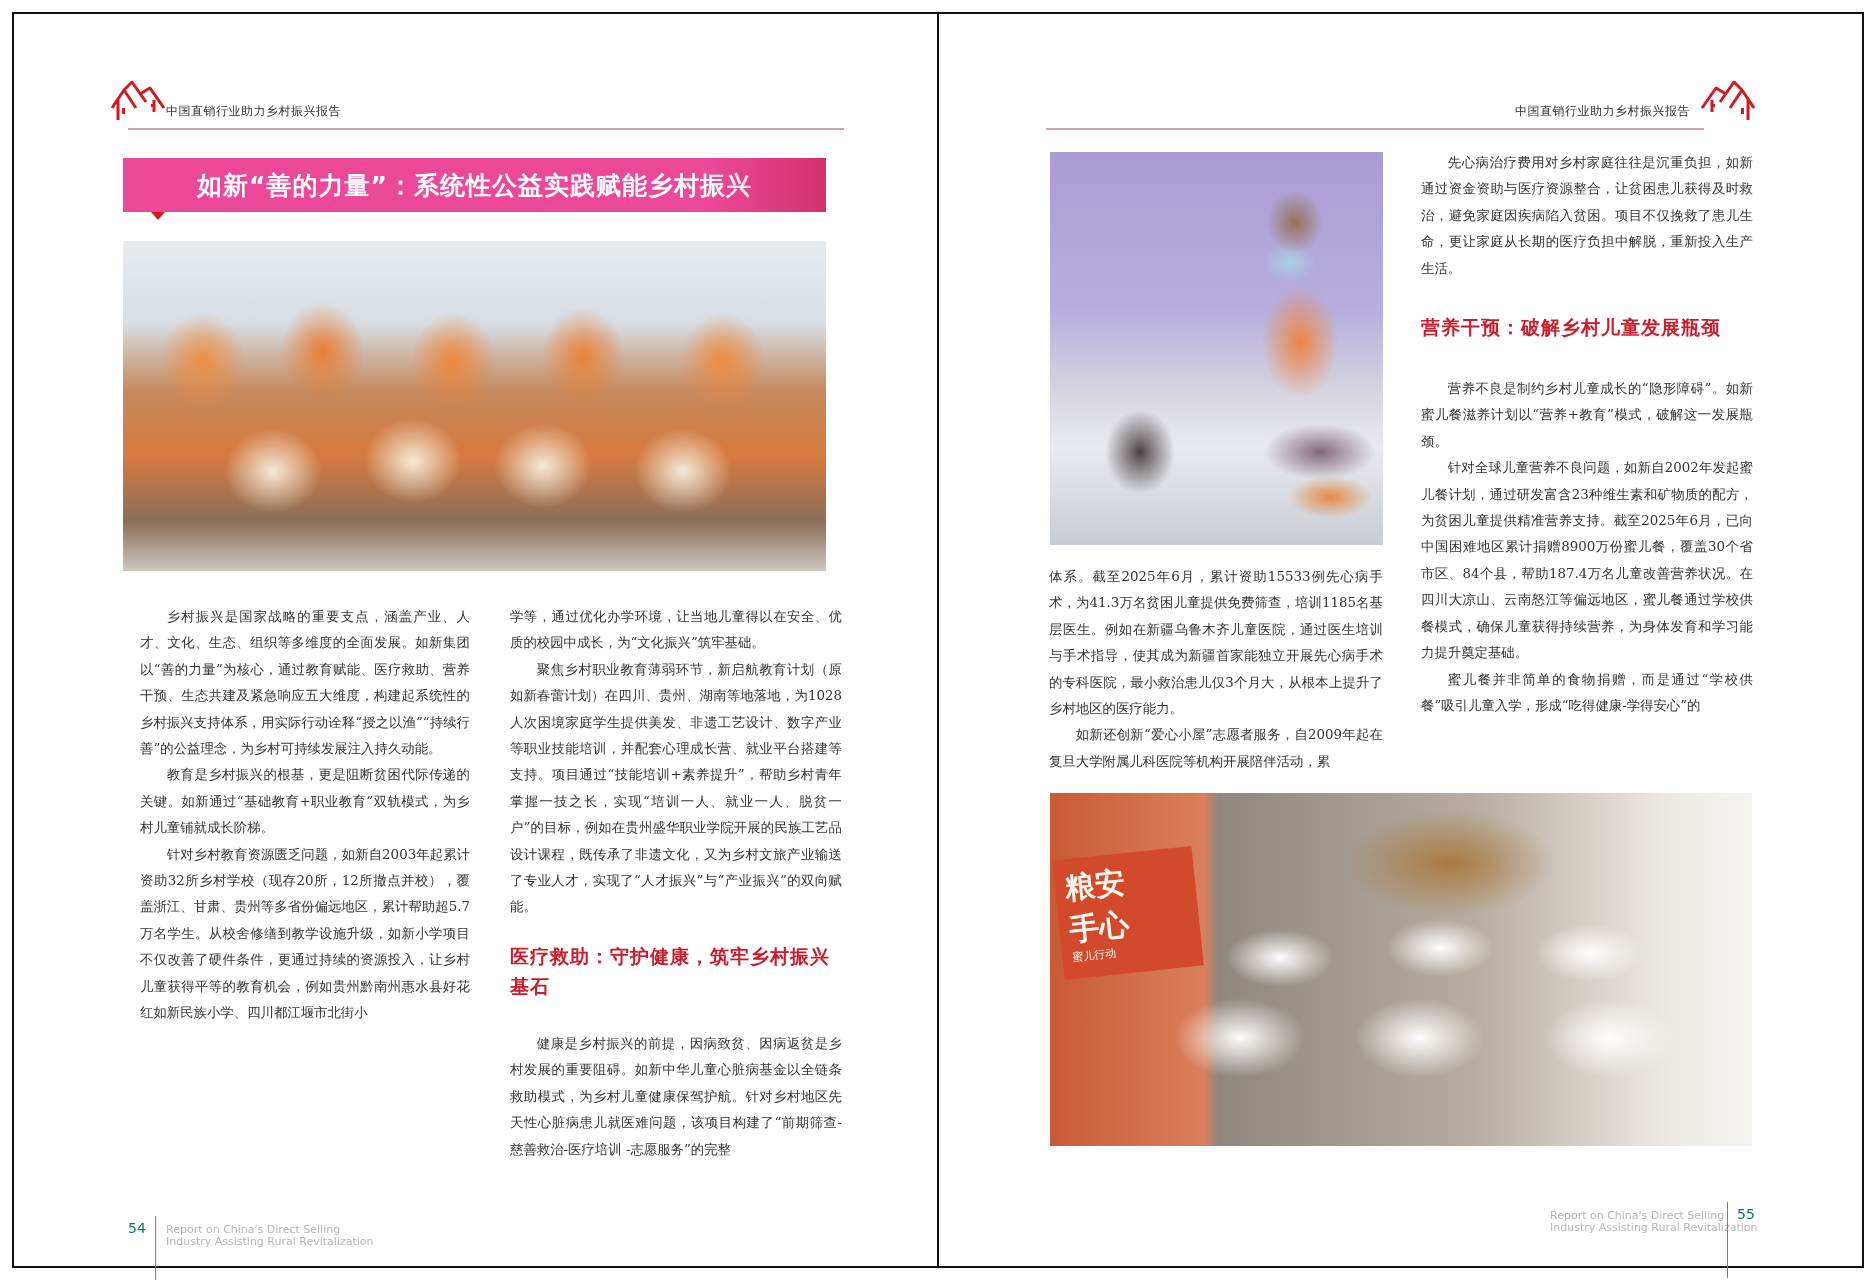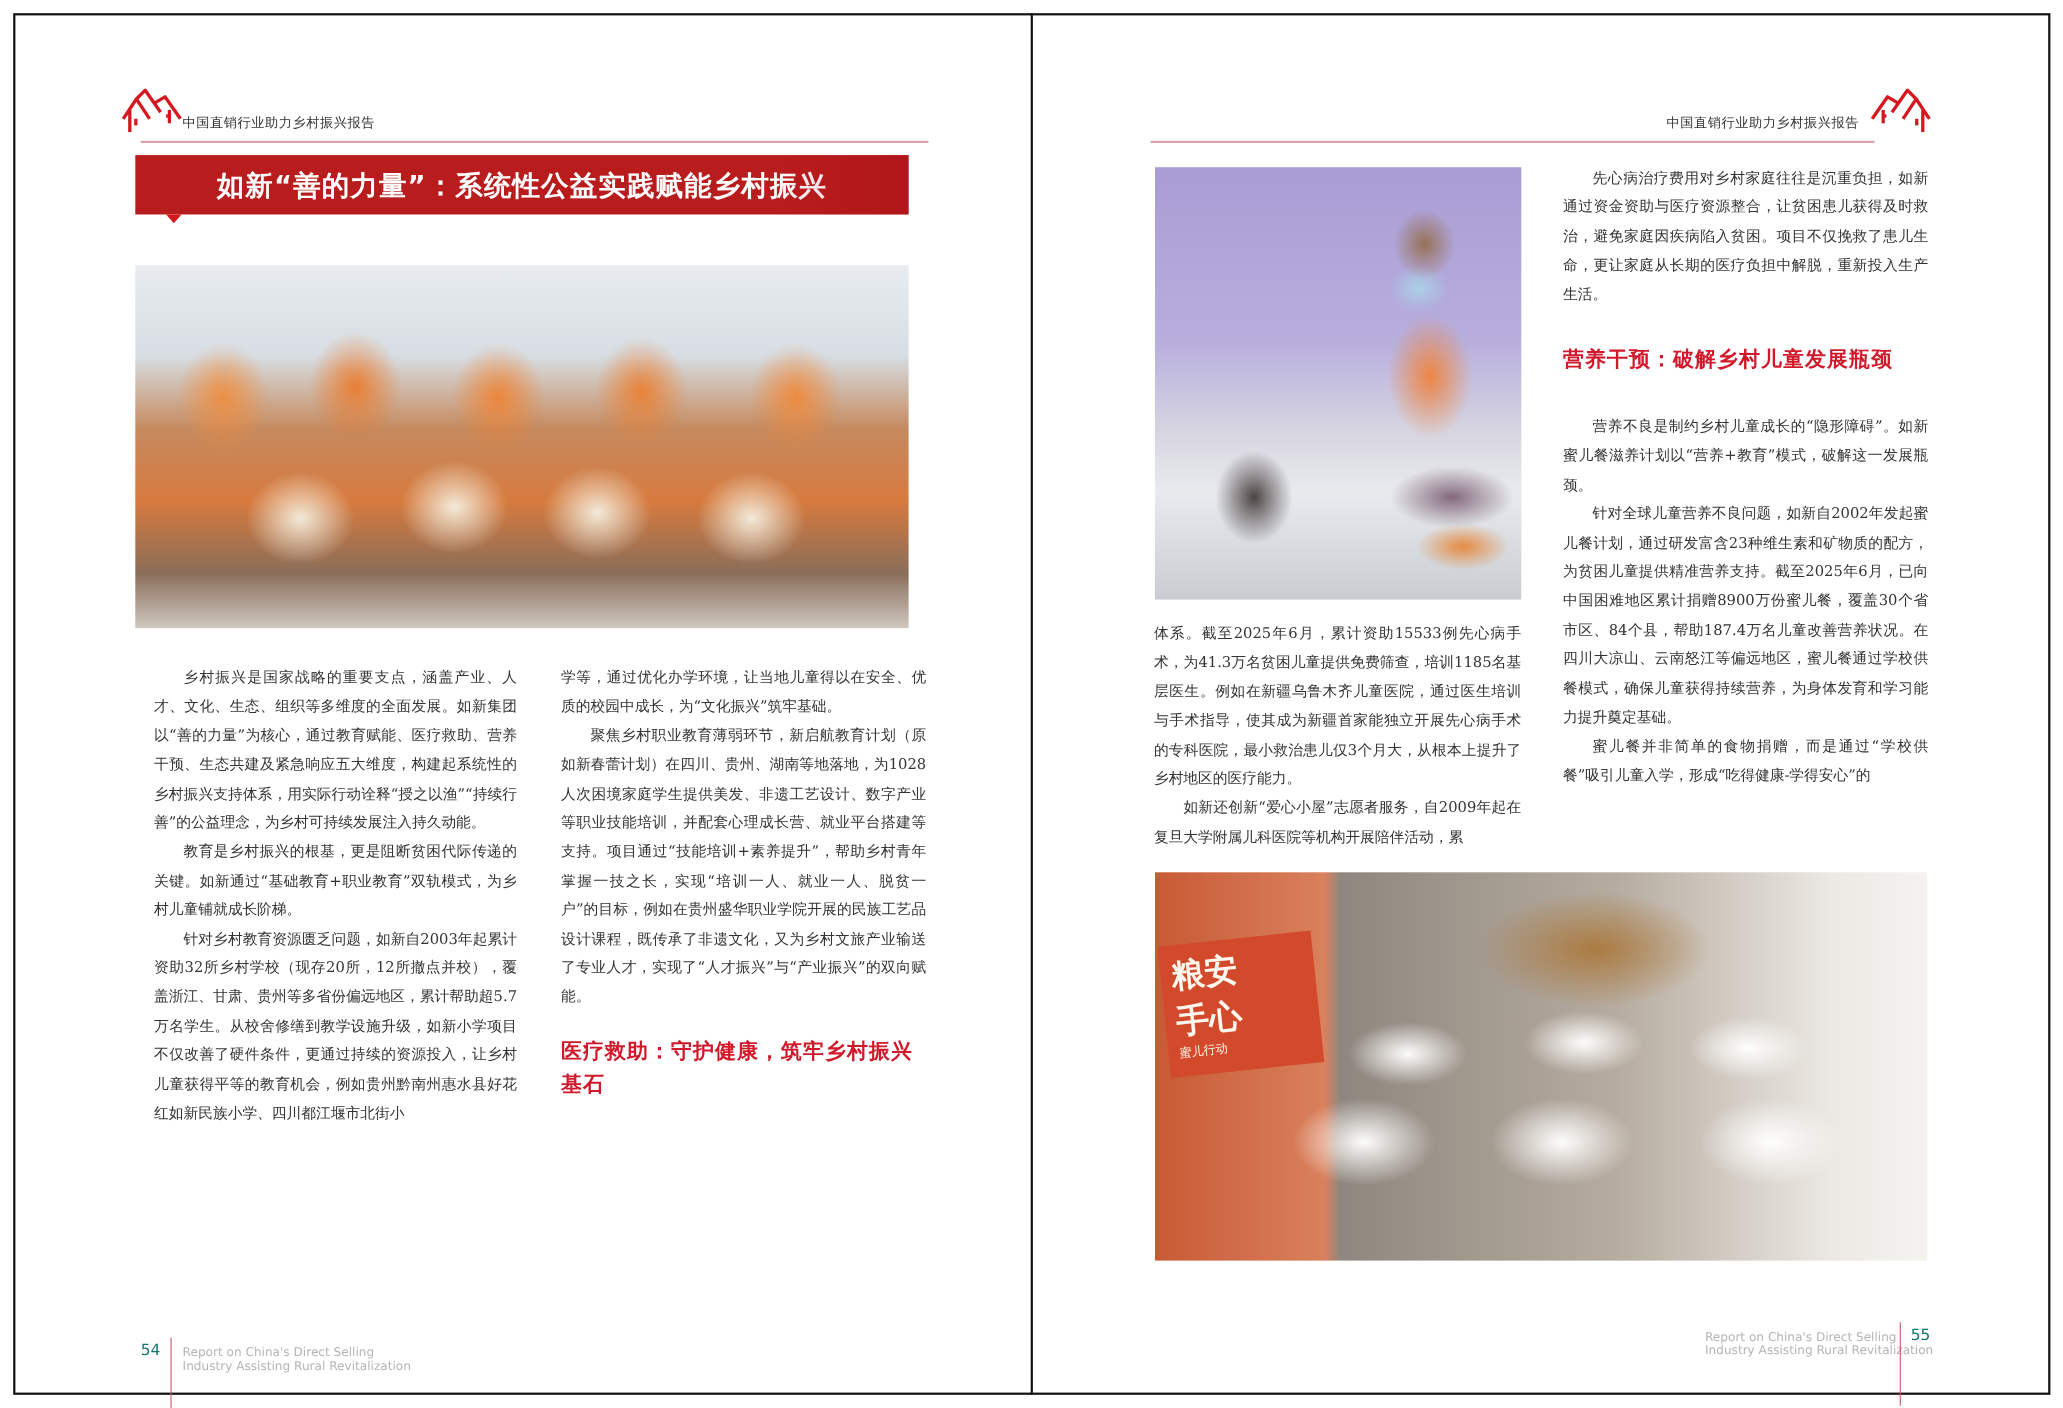--- a/index.html
+++ b/index.html
@@ -21,21 +21,21 @@
   .left .run-head { left: 96px; width: 734px; }
   .left .run-head .rule { left: 18px; right: 0; }
   .left .run-head .title { left: 56px; }
   .left .run-head svg { left: 0; }
   .right .run-head { left: 107px; width: 710px; }
   .right .run-head .rule { left: 0; right: 52px; }
   .right .run-head .title { right: 66px; }
   .right .run-head svg { right: 0; }
 
   
-  .banner { position: absolute; left: 109px; top: 127px; width: 703px; height: 54px; background: #b91c1c; color: #fff; font-family: "DejaVu Sans", "Liberation Sans", sans-serif; font-weight: bold; font-size: 25px; letter-spacing: 1px; display: flex; align-items: center; justify-content: center; }
+  .banner { position: absolute; left: 109px; top: 144px; width: 703px; height: 54px; background: #ec4899; color: #fff; font-family: "DejaVu Sans", "Liberation Sans", sans-serif; font-weight: bold; font-size: 25px; letter-spacing: 1px; display: flex; align-items: center; justify-content: center; }
   .banner::after { content: ""; position: absolute; left: 28px; bottom: -8px; border-left: 7px solid transparent; border-right: 7px solid transparent; border-top: 8px solid #d51820; }
   .banner::before { content: ""; position: absolute; right: 0; top: 0; width: 120px; height: 100%; background: linear-gradient(90deg, rgba(213,24,32,0) 0%, rgba(160,10,20,0.35) 100%); }
 
   
   .photo { position: absolute; overflow: hidden; }
   .photo-volunteers { left: 109px; top: 227px; width: 703px; height: 330px;
     background:
       radial-gradient(ellipse 60px 70px at 80px 120px, rgba(240,140,60,0.9), transparent 70%),
       radial-gradient(ellipse 60px 70px at 200px 110px, rgba(235,120,40,0.9), transparent 70%),
       radial-gradient(ellipse 60px 70px at 330px 120px, rgba(240,130,50,0.9), transparent 70%),
@@ -119,20 +119,21 @@
   <div class="col col-l1">
     <p>乡村振兴是国家战略的重要支点，涵盖产业、人才、文化、生态、组织等多维度的全面发展。如新集团以“善的力量”为核心，通过教育赋能、医疗救助、营养干预、生态共建及紧急响应五大维度，构建起系统性的乡村振兴支持体系，用实际行动诠释“授之以渔”“持续行善”的公益理念，为乡村可持续发展注入持久动能。</p>
     <p>教育是乡村振兴的根基，更是阻断贫困代际传递的关键。如新通过“基础教育+职业教育”双轨模式，为乡村儿童铺就成长阶梯。</p>
     <p>针对乡村教育资源匮乏问题，如新自2003年起累计资助32所乡村学校（现存20所，12所撤点并校），覆盖浙江、甘肃、贵州等多省份偏远地区，累计帮助超5.7万名学生。从校舍修缮到教学设施升级，如新小学项目不仅改善了硬件条件，更通过持续的资源投入，让乡村儿童获得平等的教育机会，例如贵州黔南州惠水县好花红如新民族小学、四川都江堰市北街小</p>
   </div>
 
   <div class="col col-l2">
     <p style="text-indent:0">学等，通过优化办学环境，让当地儿童得以在安全、优质的校园中成长，为“文化振兴”筑牢基础。</p>
     <p>聚焦乡村职业教育薄弱环节，新启航教育计划（原如新春蕾计划）在四川、贵州、湖南等地落地，为1028人次困境家庭学生提供美发、非遗工艺设计、数字产业等职业技能培训，并配套心理成长营、就业平台搭建等支持。项目通过“技能培训+素养提升”，帮助乡村青年掌握一技之长，实现“培训一人、就业一人、脱贫一户”的目标，例如在贵州盛华职业学院开展的民族工艺品设计课程，既传承了非遗文化，又为乡村文旅产业输送了专业人才，实现了“人才振兴”与“产业振兴”的双向赋能。</p>
     <h2 style="margin-top:20px;margin-bottom:30px;">医疗救助：守护健康，筑牢乡村振兴基石</h2>
+    <p>健康是乡村振兴的前提，因病致贫、因病返贫是乡村发展的重要阻碍。如新中华儿童心脏病基金以全链条救助模式，为乡村儿童健康保驾护航。针对乡村地区先天性心脏病患儿就医难问题，该项目构建了“前期筛查-慈善救治-医疗培训 -志愿服务”的完整</p>
   </div>
 
   <div class="foot foot-left">
     <span class="num">54</span>
     <div class="vline"></div>
     <div class="en">
       <div>Report on China's Direct Selling</div>
       <div>Industry Assisting Rural Revitalization</div>
     </div>
   </div>

